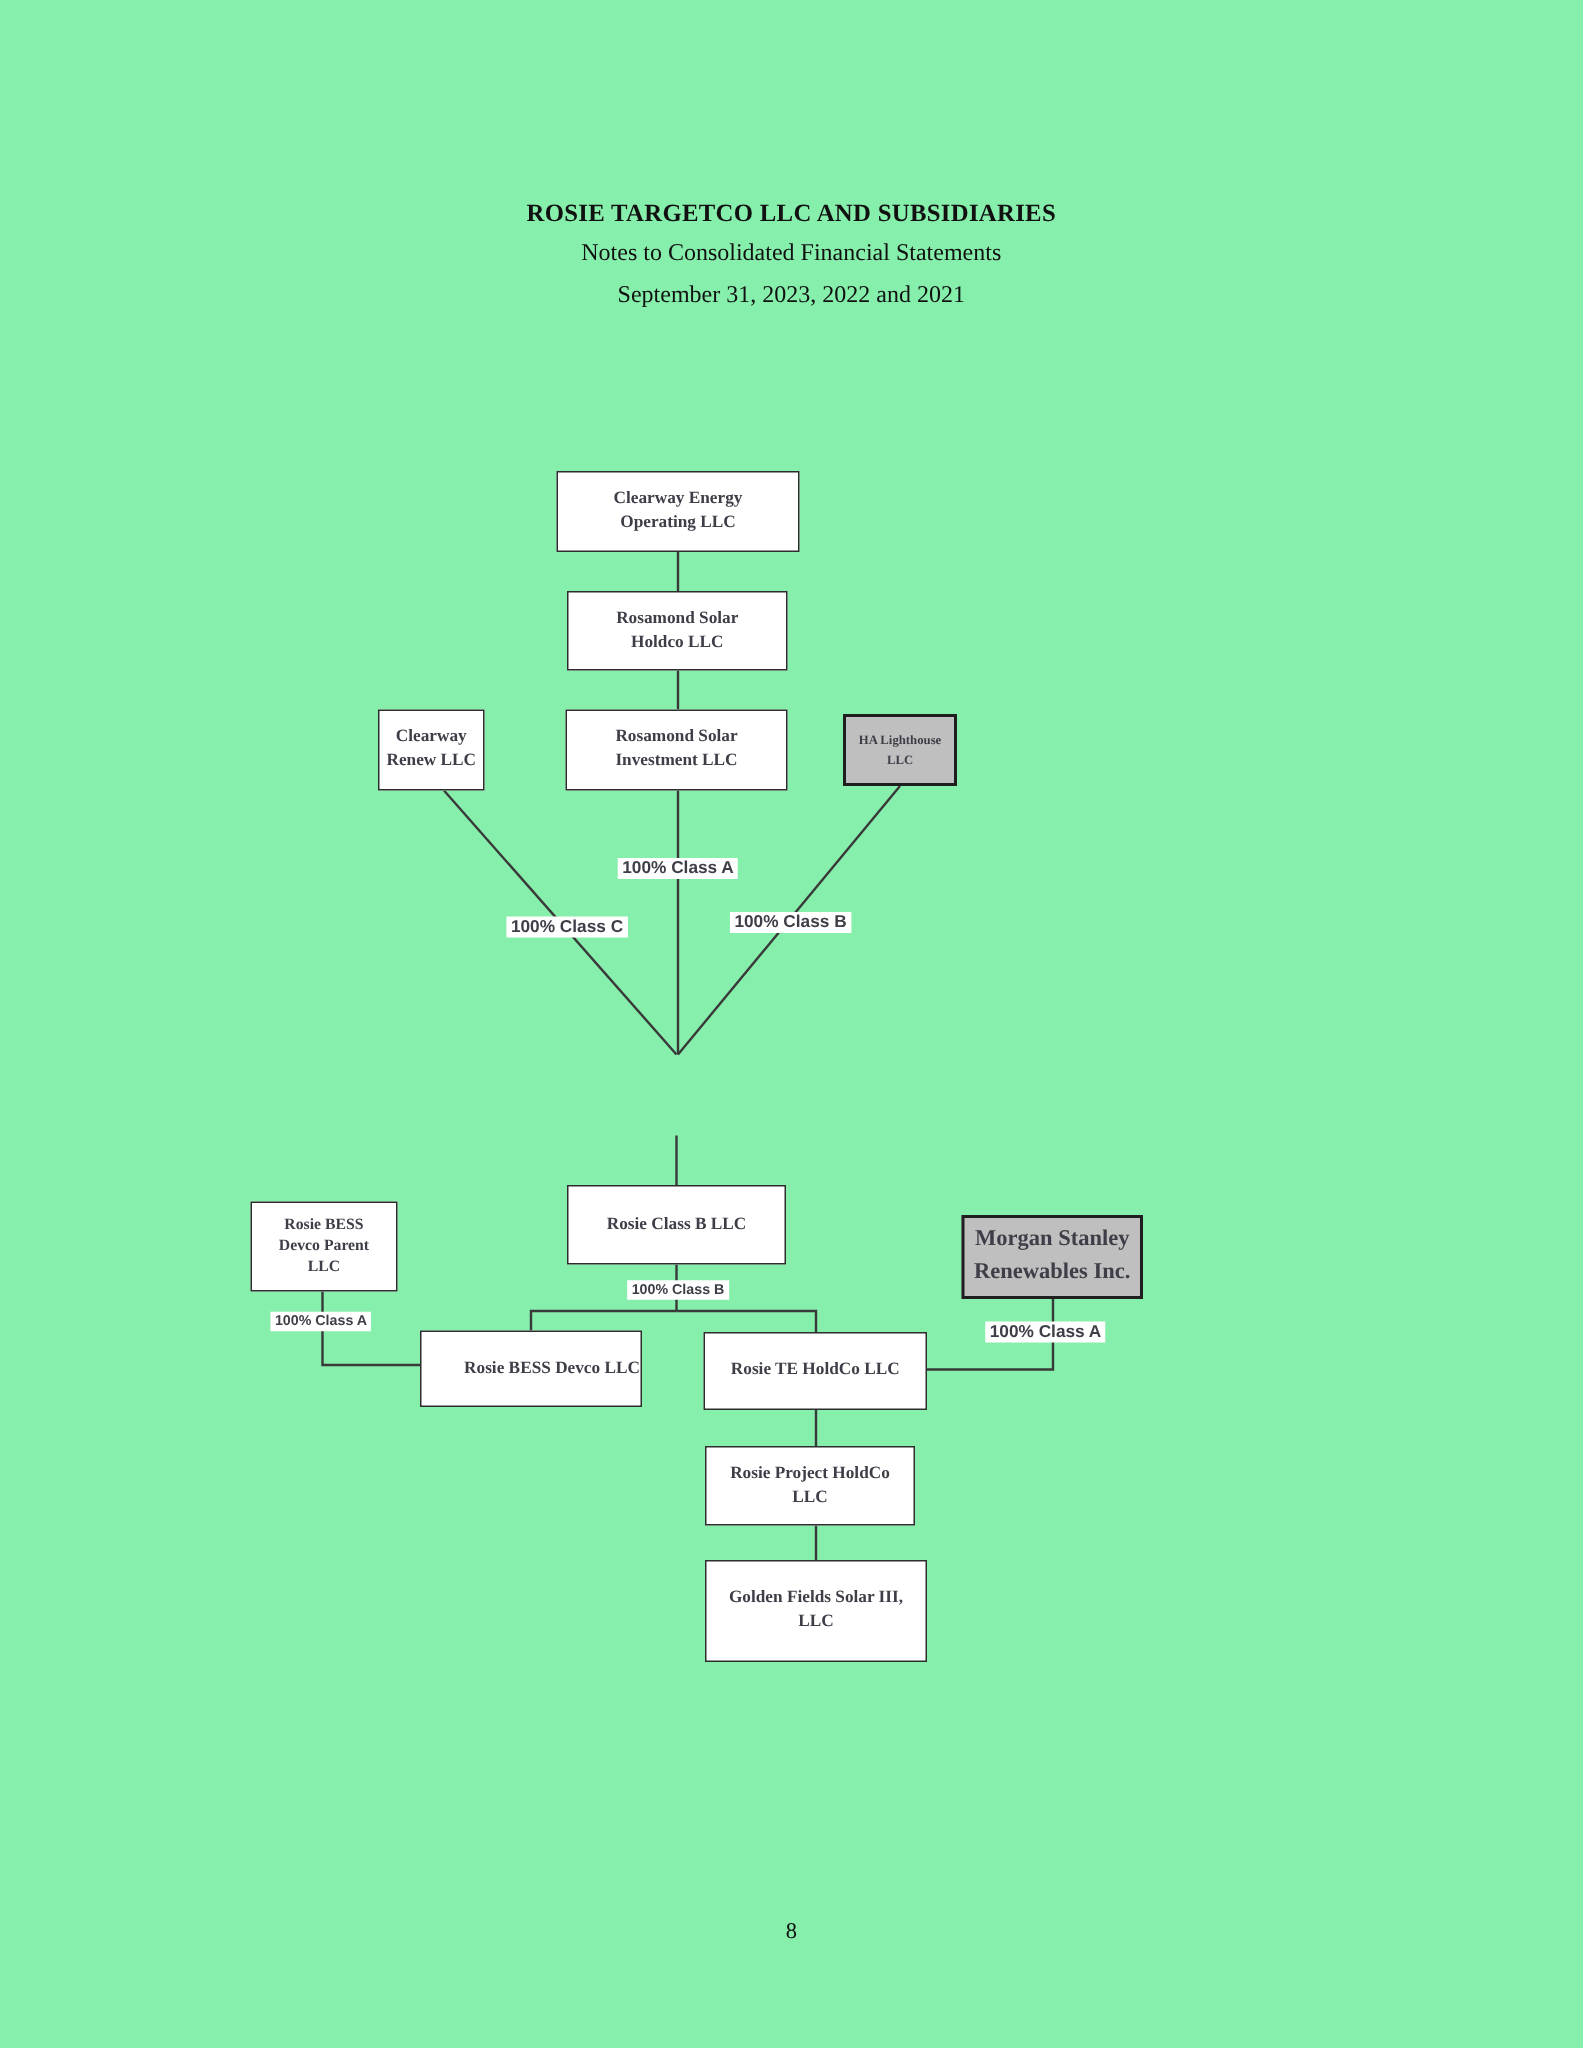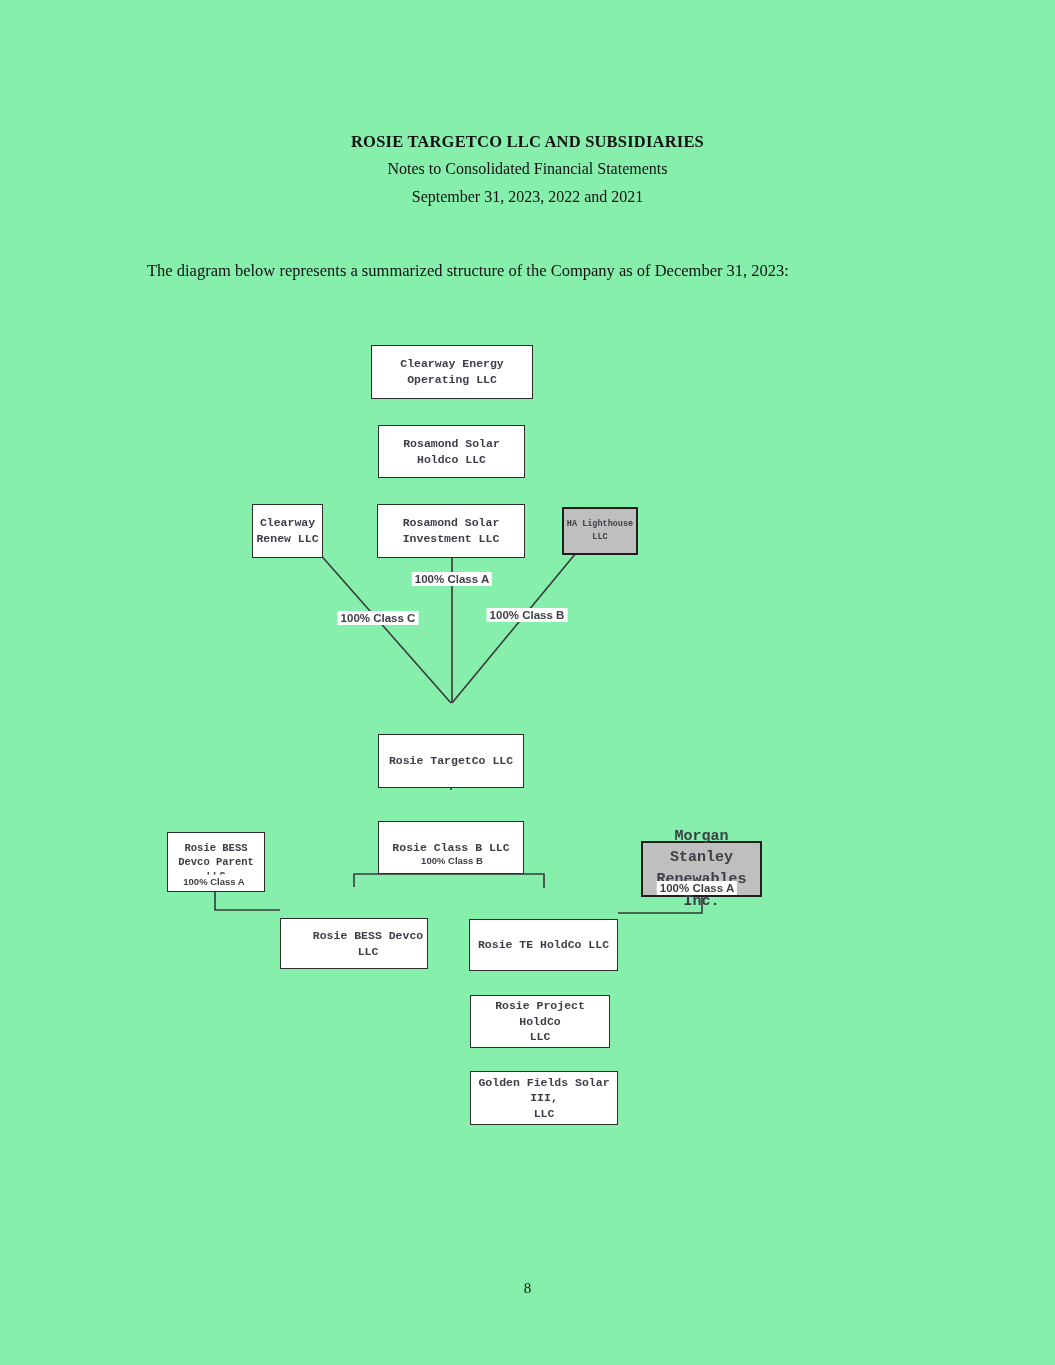--- a/index.html
+++ b/index.html
@@ -32,25 +32,24 @@
     fill:none;
     stroke:var(--line-color,#393939);
     stroke-width:1.6;
   }
   .node{
     position:absolute;z-index:2;
     box-sizing:border-box;
     display:flex;align-items:center;justify-content:center;
     text-align:center;
     white-space:pre-line;
-    font-family:Liberation Mono, monospace;
+    font-family:Liberation Serif, serif;
     font-weight:bold;
     color:var(--box-text,#3e3e48);
     line-height:1.35;
-    margin-top:31px;
   }
   .node.white{background:var(--box-fill-white,#fff);border:1.6px solid var(--box-border,#2d2d2d);}
   .node.gray{background:var(--box-fill-gray,#bfbfbf);border:2px solid #1f1f1f;}
   .node.lg{font-size:11.5px;}
   .node.md{font-size:10.5px;}
   .node.sm{font-size:15px;line-height:1.45;}
   .node.xs{font-size:8.5px;line-height:1.5;}
   .edge-label{
     position:absolute;z-index:3;
     transform:translate(-50%,-50%);
@@ -66,21 +65,20 @@
 </style>
 </head>
 <body>
 
 <div class="page">
 
   <div class="hline doc-title">ROSIE TARGETCO LLC AND SUBSIDIARIES</div>
   <div class="hline doc-sub1">Notes to Consolidated Financial Statements</div>
   <div class="hline doc-sub2">September 31, 2023, 2022 and 2021</div>
 
-  <div class="intro">The diagram below represents a summarized structure of the Company as of December 31, 2023:</div>
 
   <div class="diagram" id="diagram">
     <svg id="edge-layer" width="1055" height="1365">
         <polyline points="452,368 452,394"></polyline>
         <polyline points="452,447 452,473"></polyline>
         <polyline points="452,527 452,703"></polyline>
         <polyline points="296,527 451,703"></polyline>
         <polyline points="600,524 452,703"></polyline>
         <polyline points="451,757 451,790"></polyline>
         <polyline points="451,843 451,874"></polyline>
@@ -94,32 +92,31 @@
   <div class="node white lg" style="left: 371px; top: 314px; width: 162px; height: 54px;">Clearway Energy
 Operating LLC</div>
       <div class="node white lg" style="left: 378px; top: 394px; width: 147px; height: 53px;">Rosamond Solar
 Holdco LLC</div>
       <div class="node white lg" style="left: 252px; top: 473px; width: 71px; height: 54px;">Clearway
 Renew LLC</div>
       <div class="node white lg" style="left: 377px; top: 473px; width: 148px; height: 54px;">Rosamond Solar
 Investment LLC</div>
       <div class="node gray xs" style="left: 562px; top: 476px; width: 76px; height: 48px;">HA Lighthouse
 LLC</div>
-      <div class="node white lg" style="left: 378px; top: 703px; width: 146px; height: 54px;">Rosie TargetCo LLC</div>
       <div class="node white lg" style="left: 378px; top: 790px; width: 146px; height: 53px;">Rosie Class B LLC</div>
       <div class="node white md" style="left: 167px; top: 801px; width: 98px; height: 60px;">Rosie BESS
 Devco Parent
 LLC</div>
       <div class="node gray sm" style="left: 641px; top: 810px; width: 121px; height: 56px;">Morgan Stanley
 Renewables Inc.</div>
       <div class="node white lg" style="left: 280px; top: 887px; width: 148px; height: 51px; padding-left: 28px;">Rosie BESS Devco LLC</div>
       <div class="node white lg" style="left: 469px; top: 888px; width: 149px; height: 52px;">Rosie TE HoldCo LLC</div>
       <div class="node white lg" style="left: 470px; top: 964px; width: 140px; height: 53px;">Rosie Project HoldCo
 LLC</div>
-      <div class="node white lg" style="left: 470px; top: 1040px; width: 148px; height: 54px;">Golden Fields Solar III,
+      <div class="node white lg" style="left: 470px; top: 1040px; width: 148px; height: 68px;">Golden Fields Solar III,
 LLC</div>
       <div class="edge-label lg" style="left: 452px; top: 579px;">100% Class A</div>
       <div class="edge-label lg" style="left: 378px; top: 618px;">100% Class C</div>
       <div class="edge-label lg" style="left: 527px; top: 615px;">100% Class B</div>
       <div class="edge-label sm" style="left: 452px; top: 860px;">100% Class B</div>
       <div class="edge-label sm" style="left: 214px; top: 881px;">100% Class A</div>
       <div class="edge-label lg" style="left: 697px; top: 888px;">100% Class A</div>
     </div>
 
   <div class="hline page-number">8</div>

